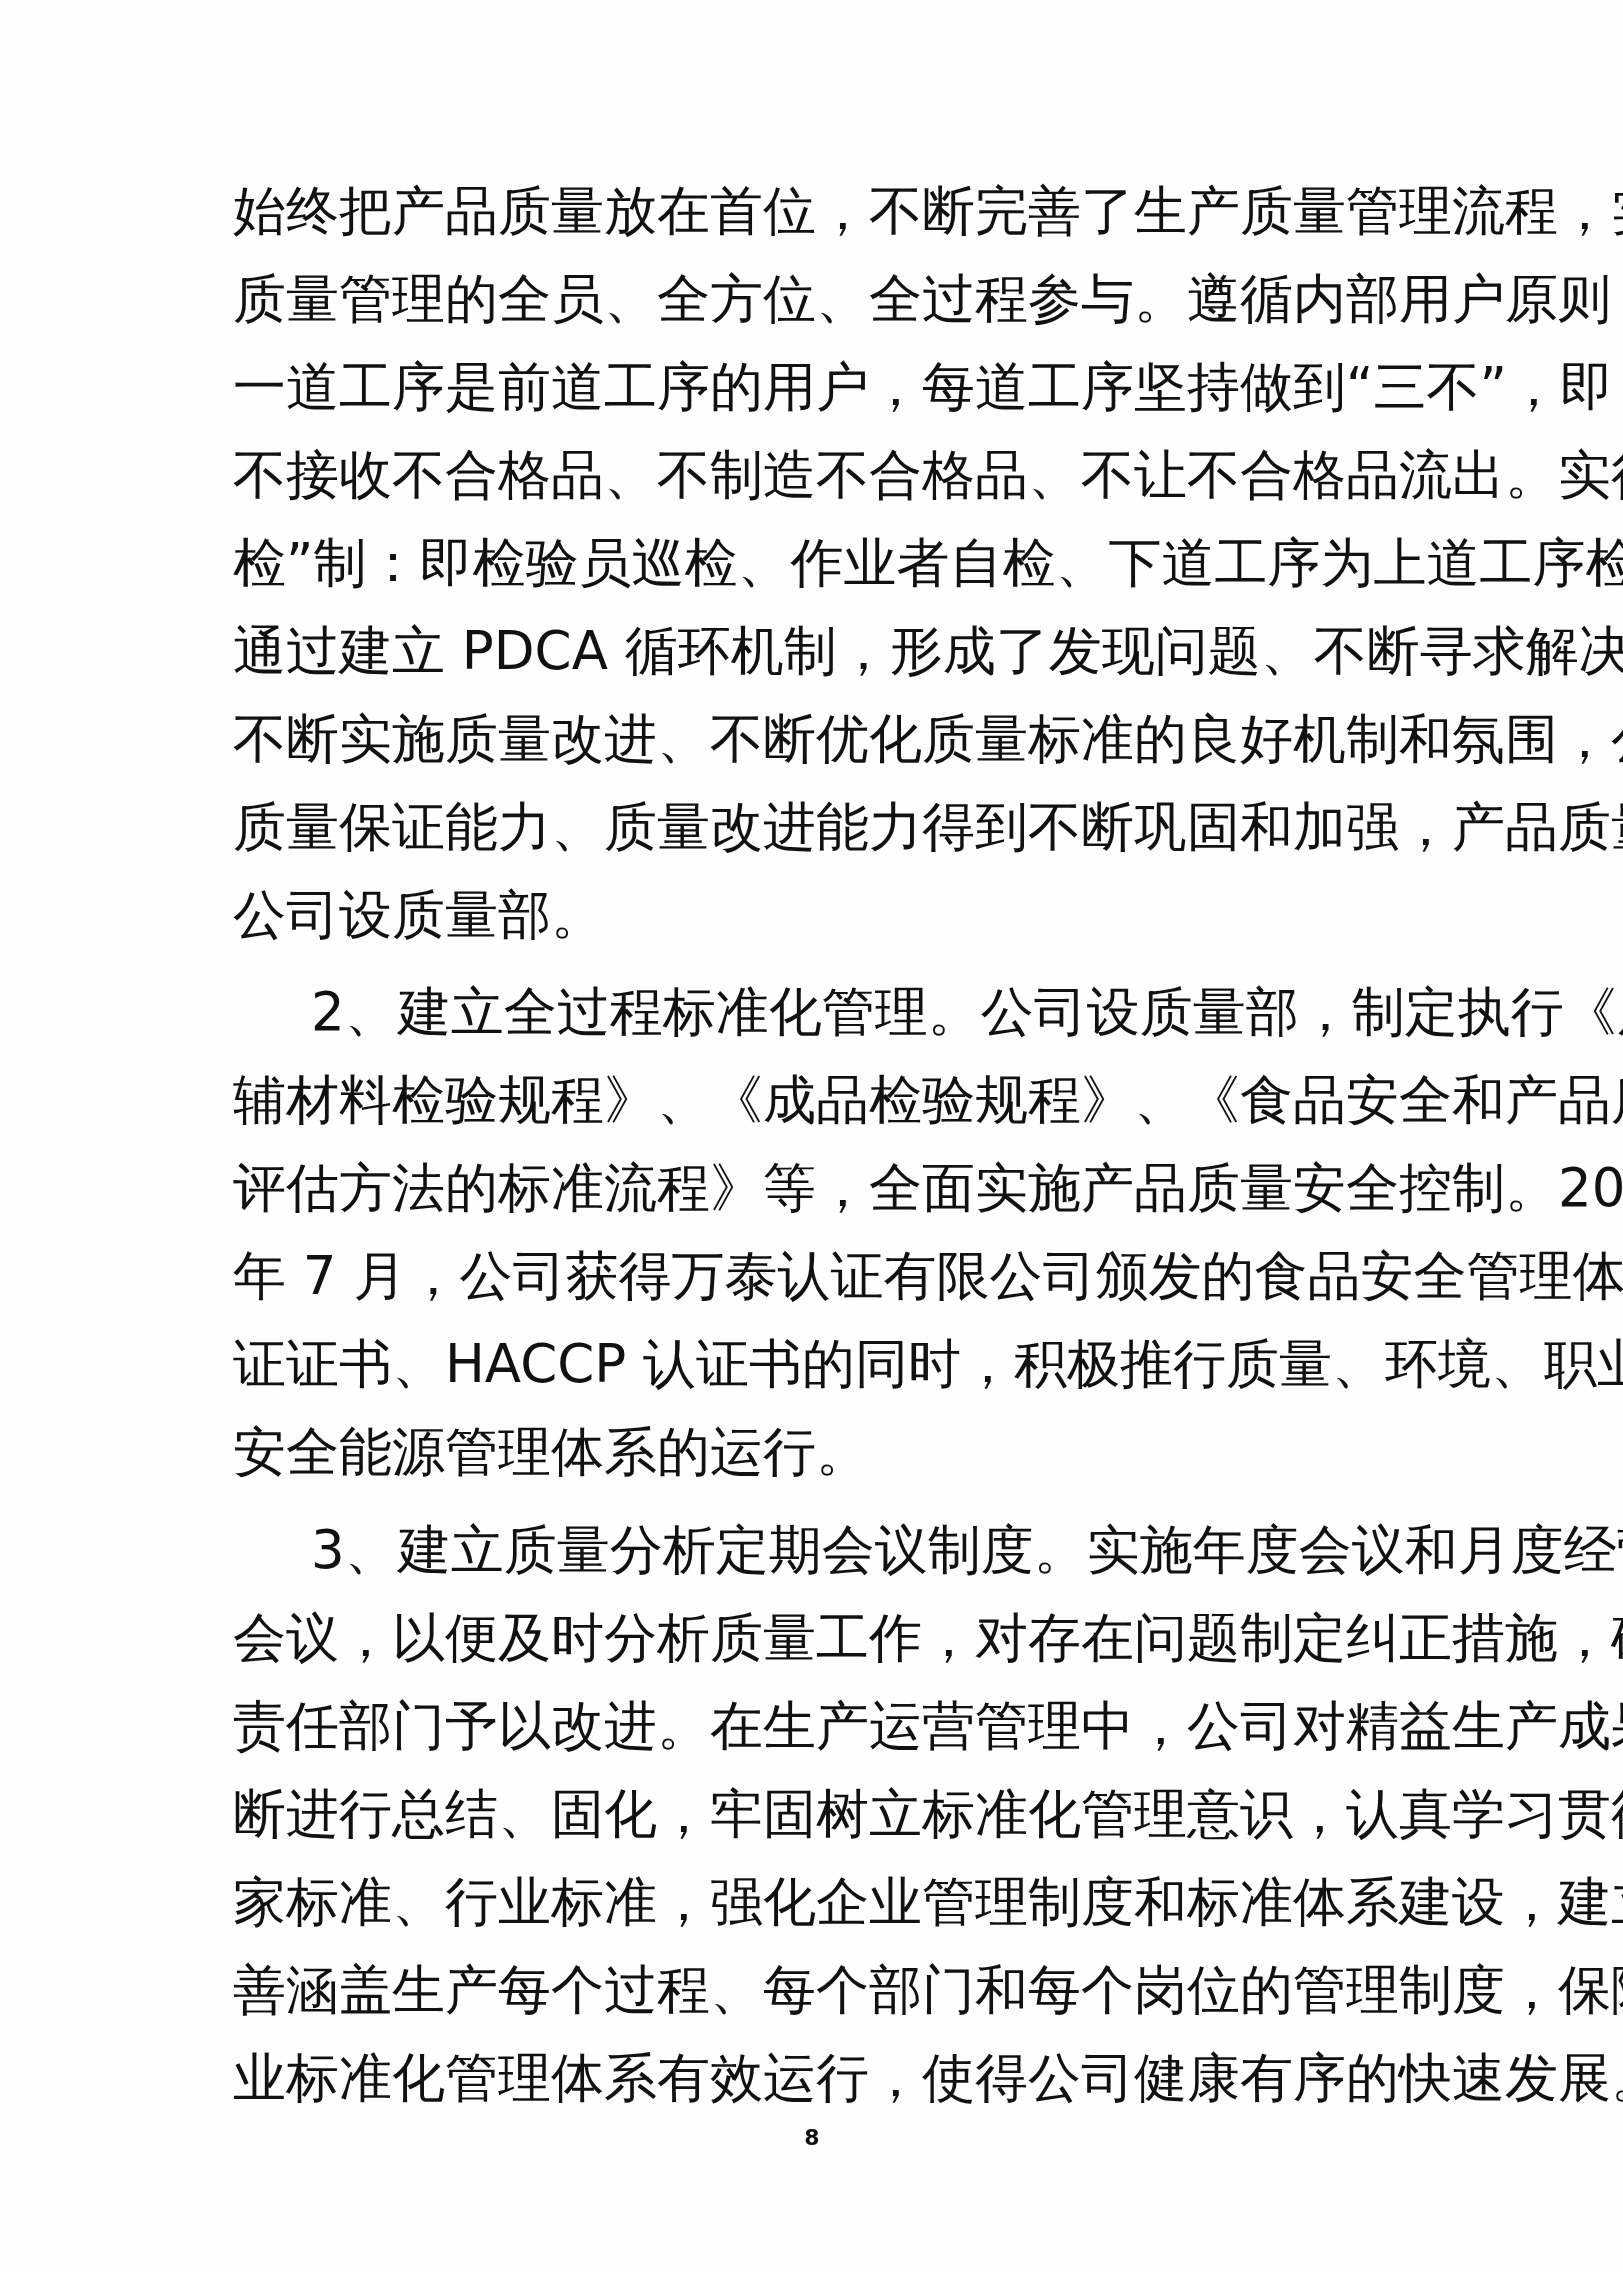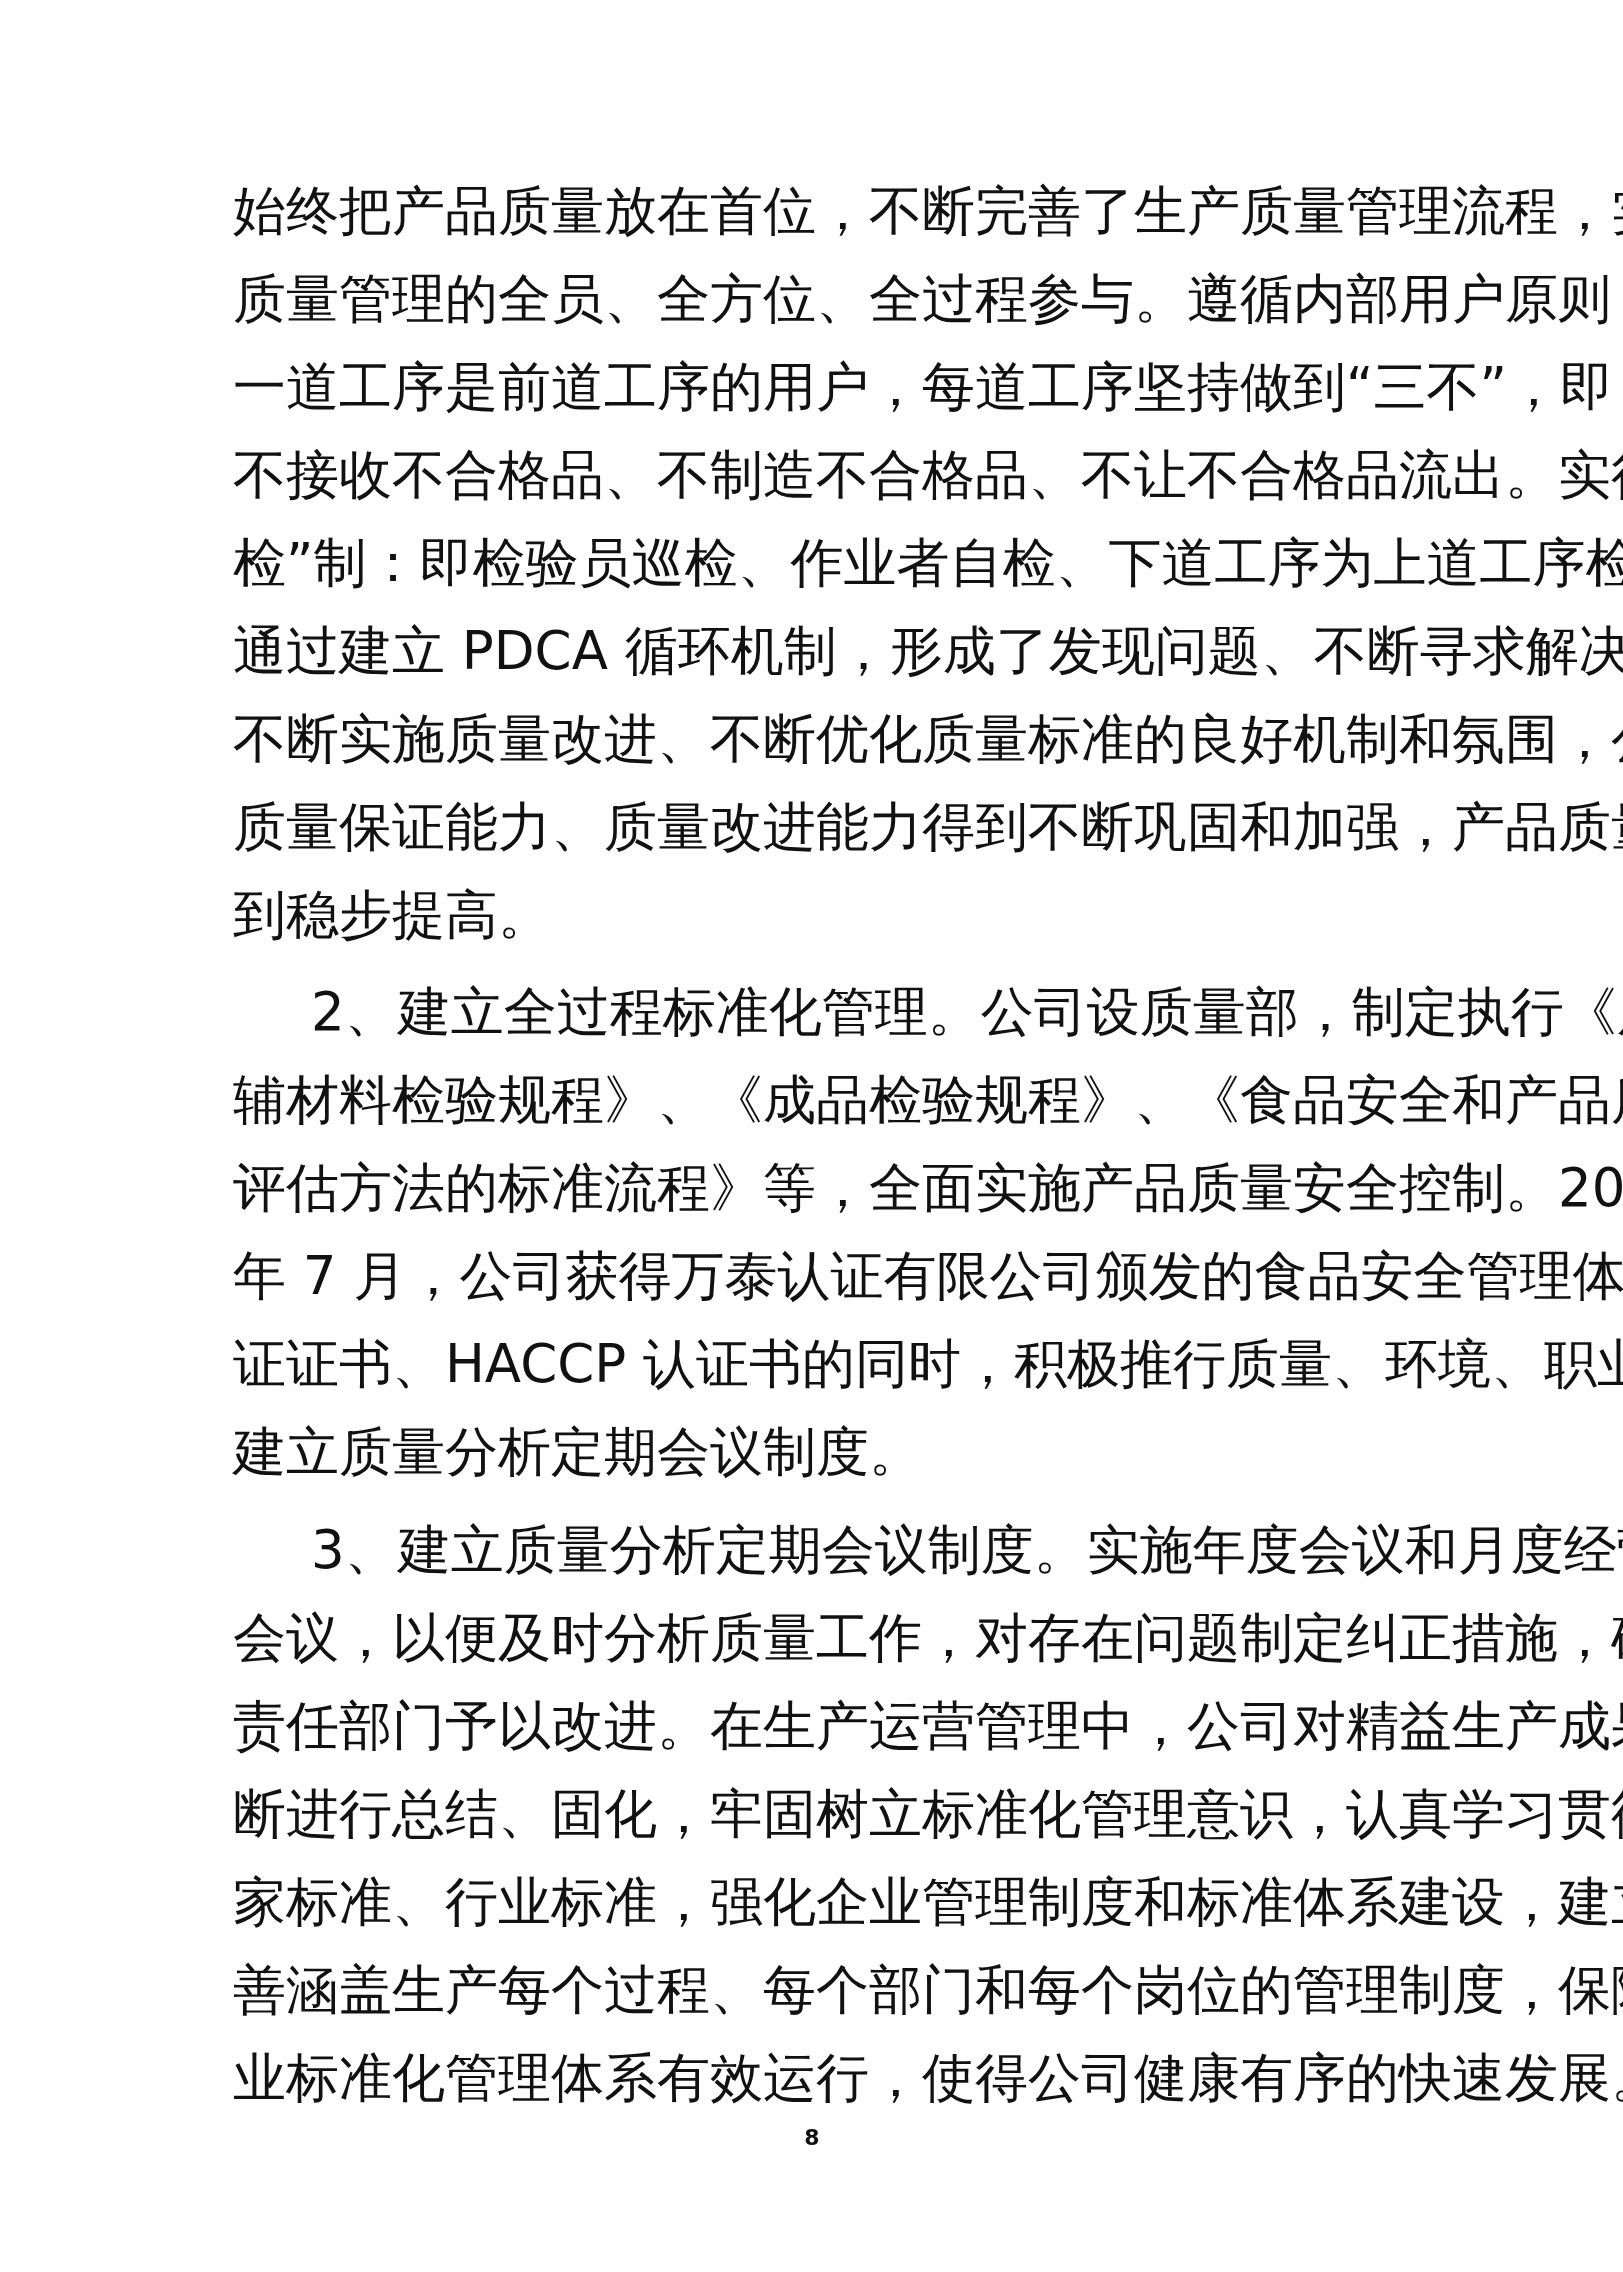--- a/index.html
+++ b/index.html
@@ -66,32 +66,32 @@
 
     <div>
       <span class="line">始终把产品质量放在首位，不断完善了生产质量管理流程，实现</span>
       <span class="line">质量管理的全员、全方位、全过程参与。遵循内部用户原则，每</span>
       <span class="line">一道工序是前道工序的用户，每道工序坚持做到“三不”，即：</span>
       <span class="line">不接收不合格品、不制造不合格品、不让不合格品流出。实行“三</span>
       <span class="line">检”制：即检验员巡检、作业者自检、下道工序为上道工序检验。</span>
       <span class="line">通过建立 PDCA 循环机制，形成了发现问题、不断寻求解决措施、</span>
       <span class="line">不断实施质量改进、不断优化质量标准的良好机制和氛围，公司</span>
       <span class="line">质量保证能力、质量改进能力得到不断巩固和加强，产品质量得</span>
-      <span class="line last">到稳步提高。</span>
+      <span class="line last">公司设质量部。</span>
     </div>
 
     <div class="para-gap"></div>
 
     <div>
       <span class="line indent">2、建立全过程标准化管理。公司设质量部，制定执行《原</span>
       <span class="line">辅材料检验规程》、《成品检验规程》、《食品安全和产品质量</span>
       <span class="line">评估方法的标准流程》等，全面实施产品质量安全控制。2020</span>
       <span class="line">年 7 月，公司获得万泰认证有限公司颁发的食品安全管理体系认</span>
       <span class="line">证证书、HACCP 认证书的同时，积极推行质量、环境、职业健康</span>
-      <span class="line last">建立质量分析定期会议制度。</span>
+      <span class="line last">安全能源管理体系的运行。</span>
     </div>
 
     <div class="para-gap"></div>
 
     <div>
       <span class="line indent">3、建立质量分析定期会议制度。实施年度会议和月度经营</span>
       <span class="line">会议，以便及时分析质量工作，对存在问题制定纠正措施，确定</span>
       <span class="line">责任部门予以改进。在生产运营管理中，公司对精益生产成果不</span>
       <span class="line">断进行总结、固化，牢固树立标准化管理意识，认真学习贯彻国</span>
       <span class="line">家标准、行业标准，强化企业管理制度和标准体系建设，建立完</span>

